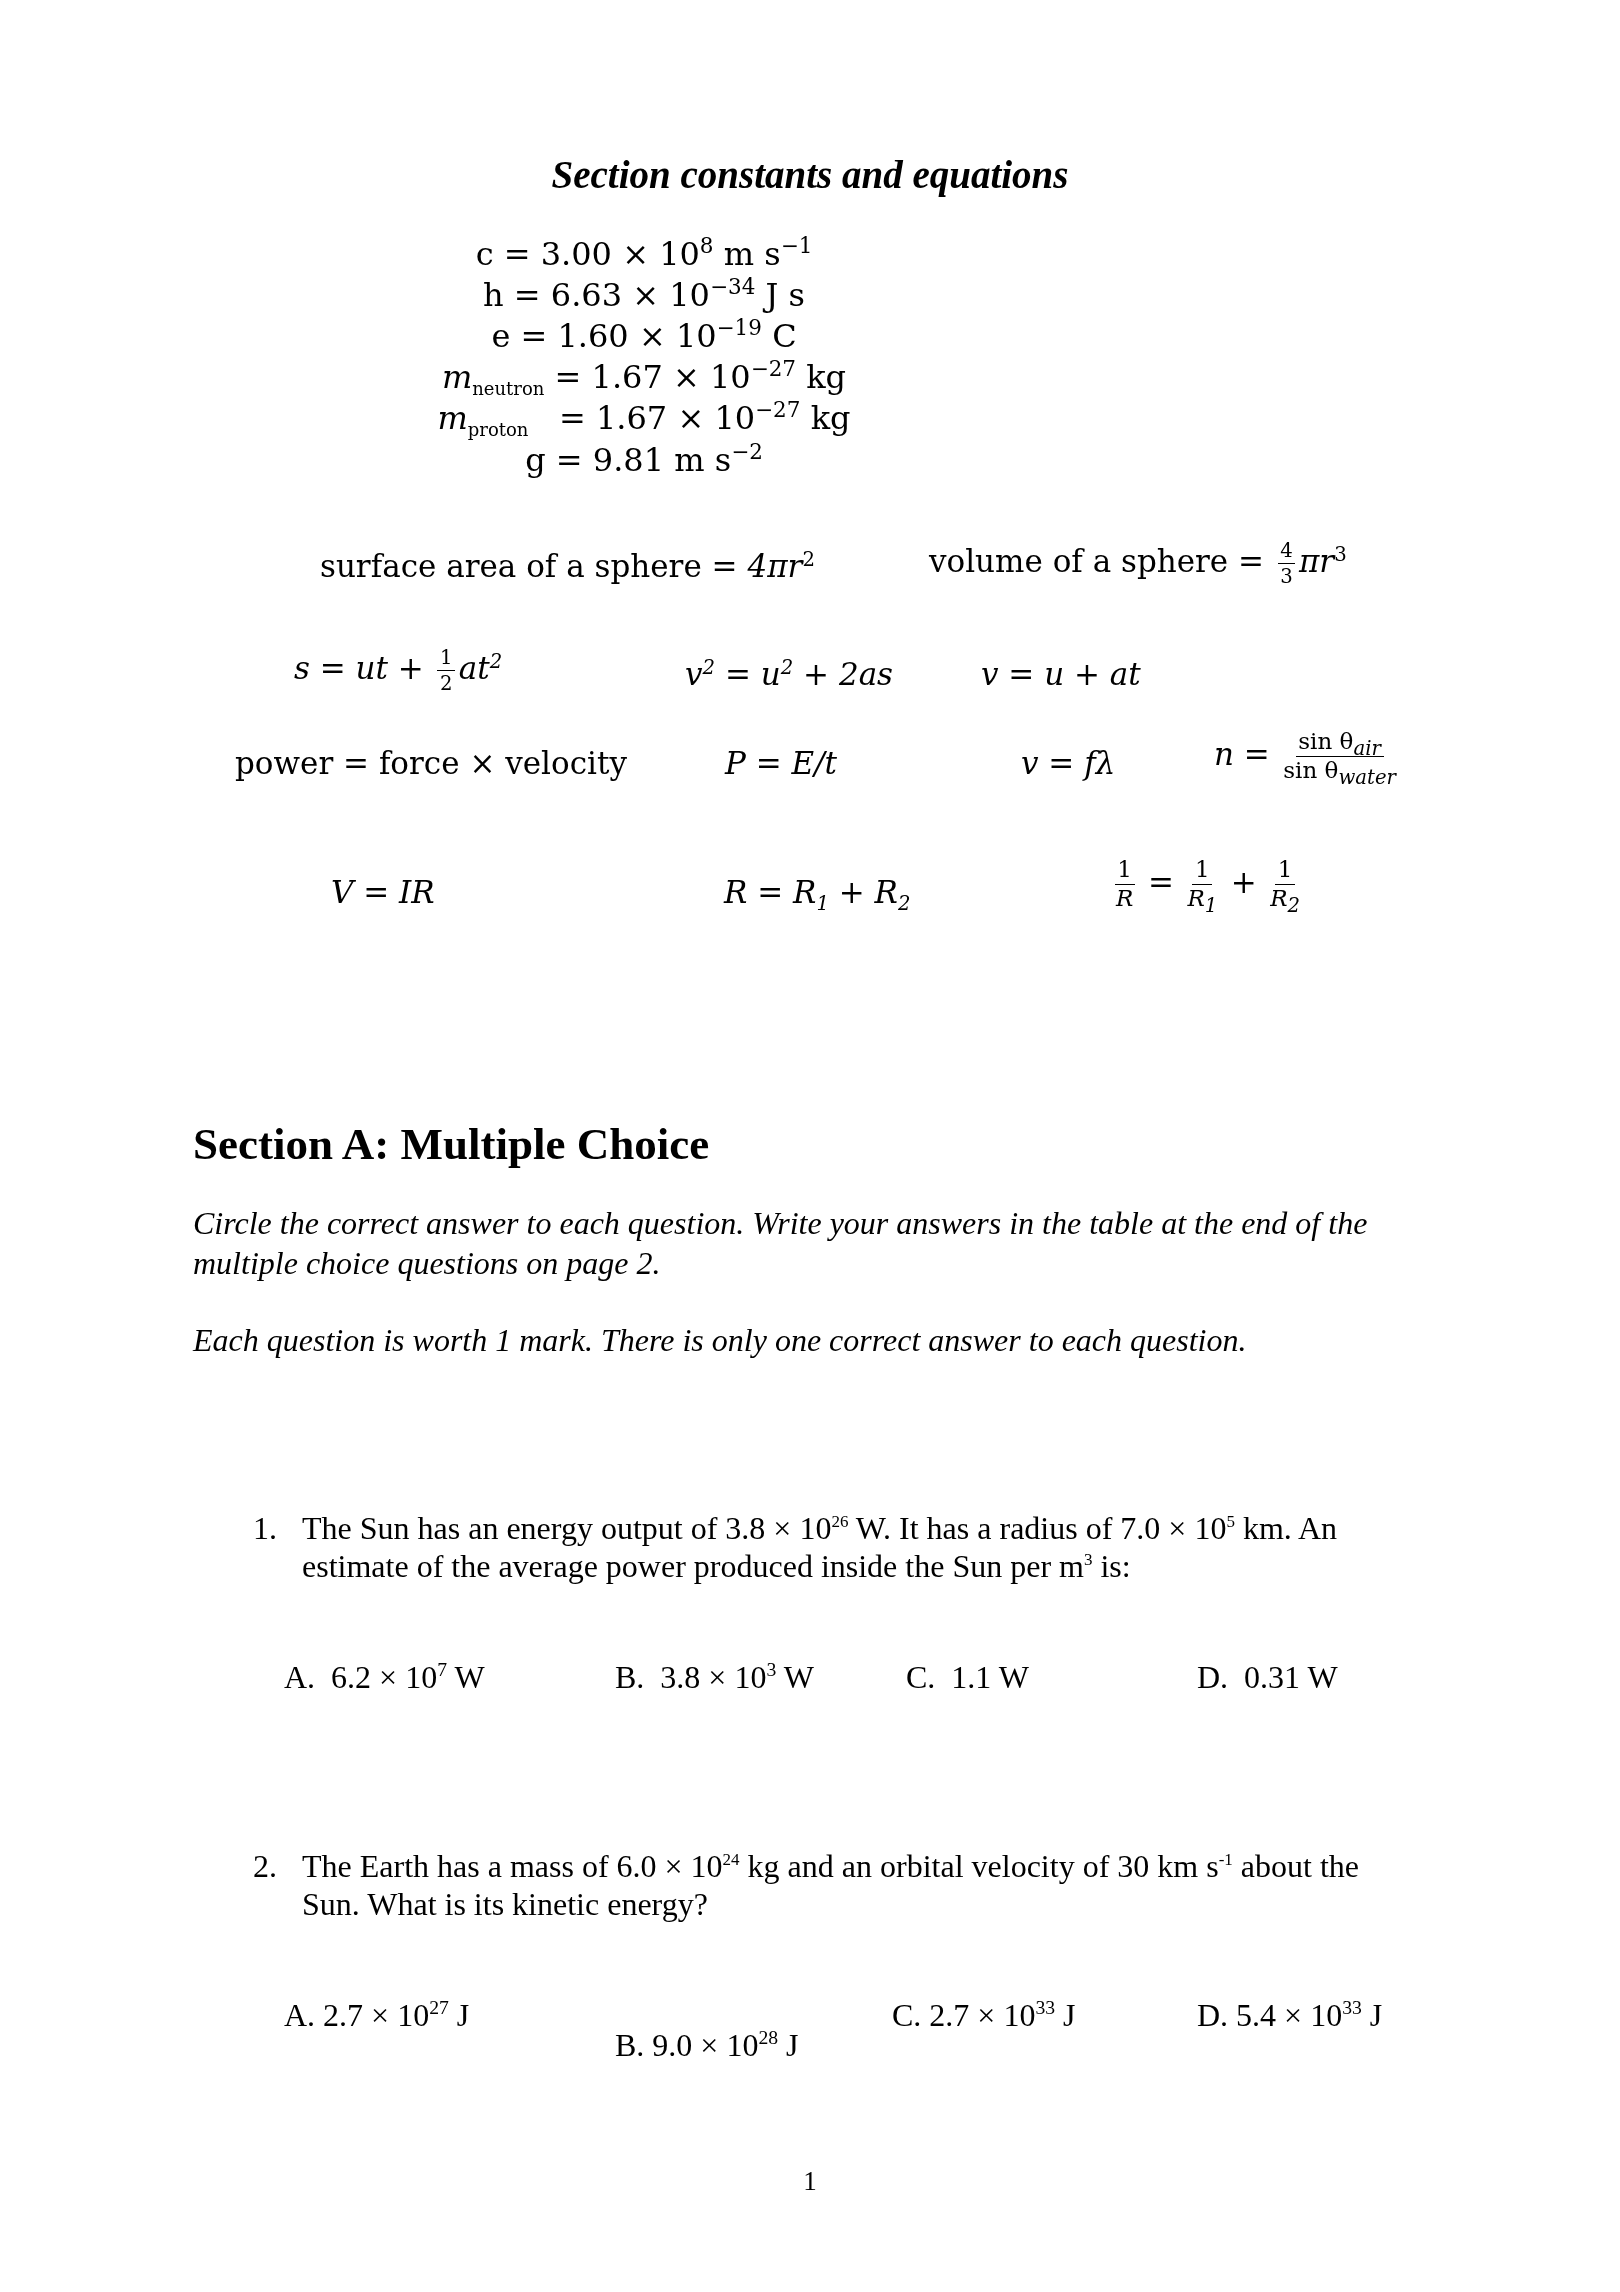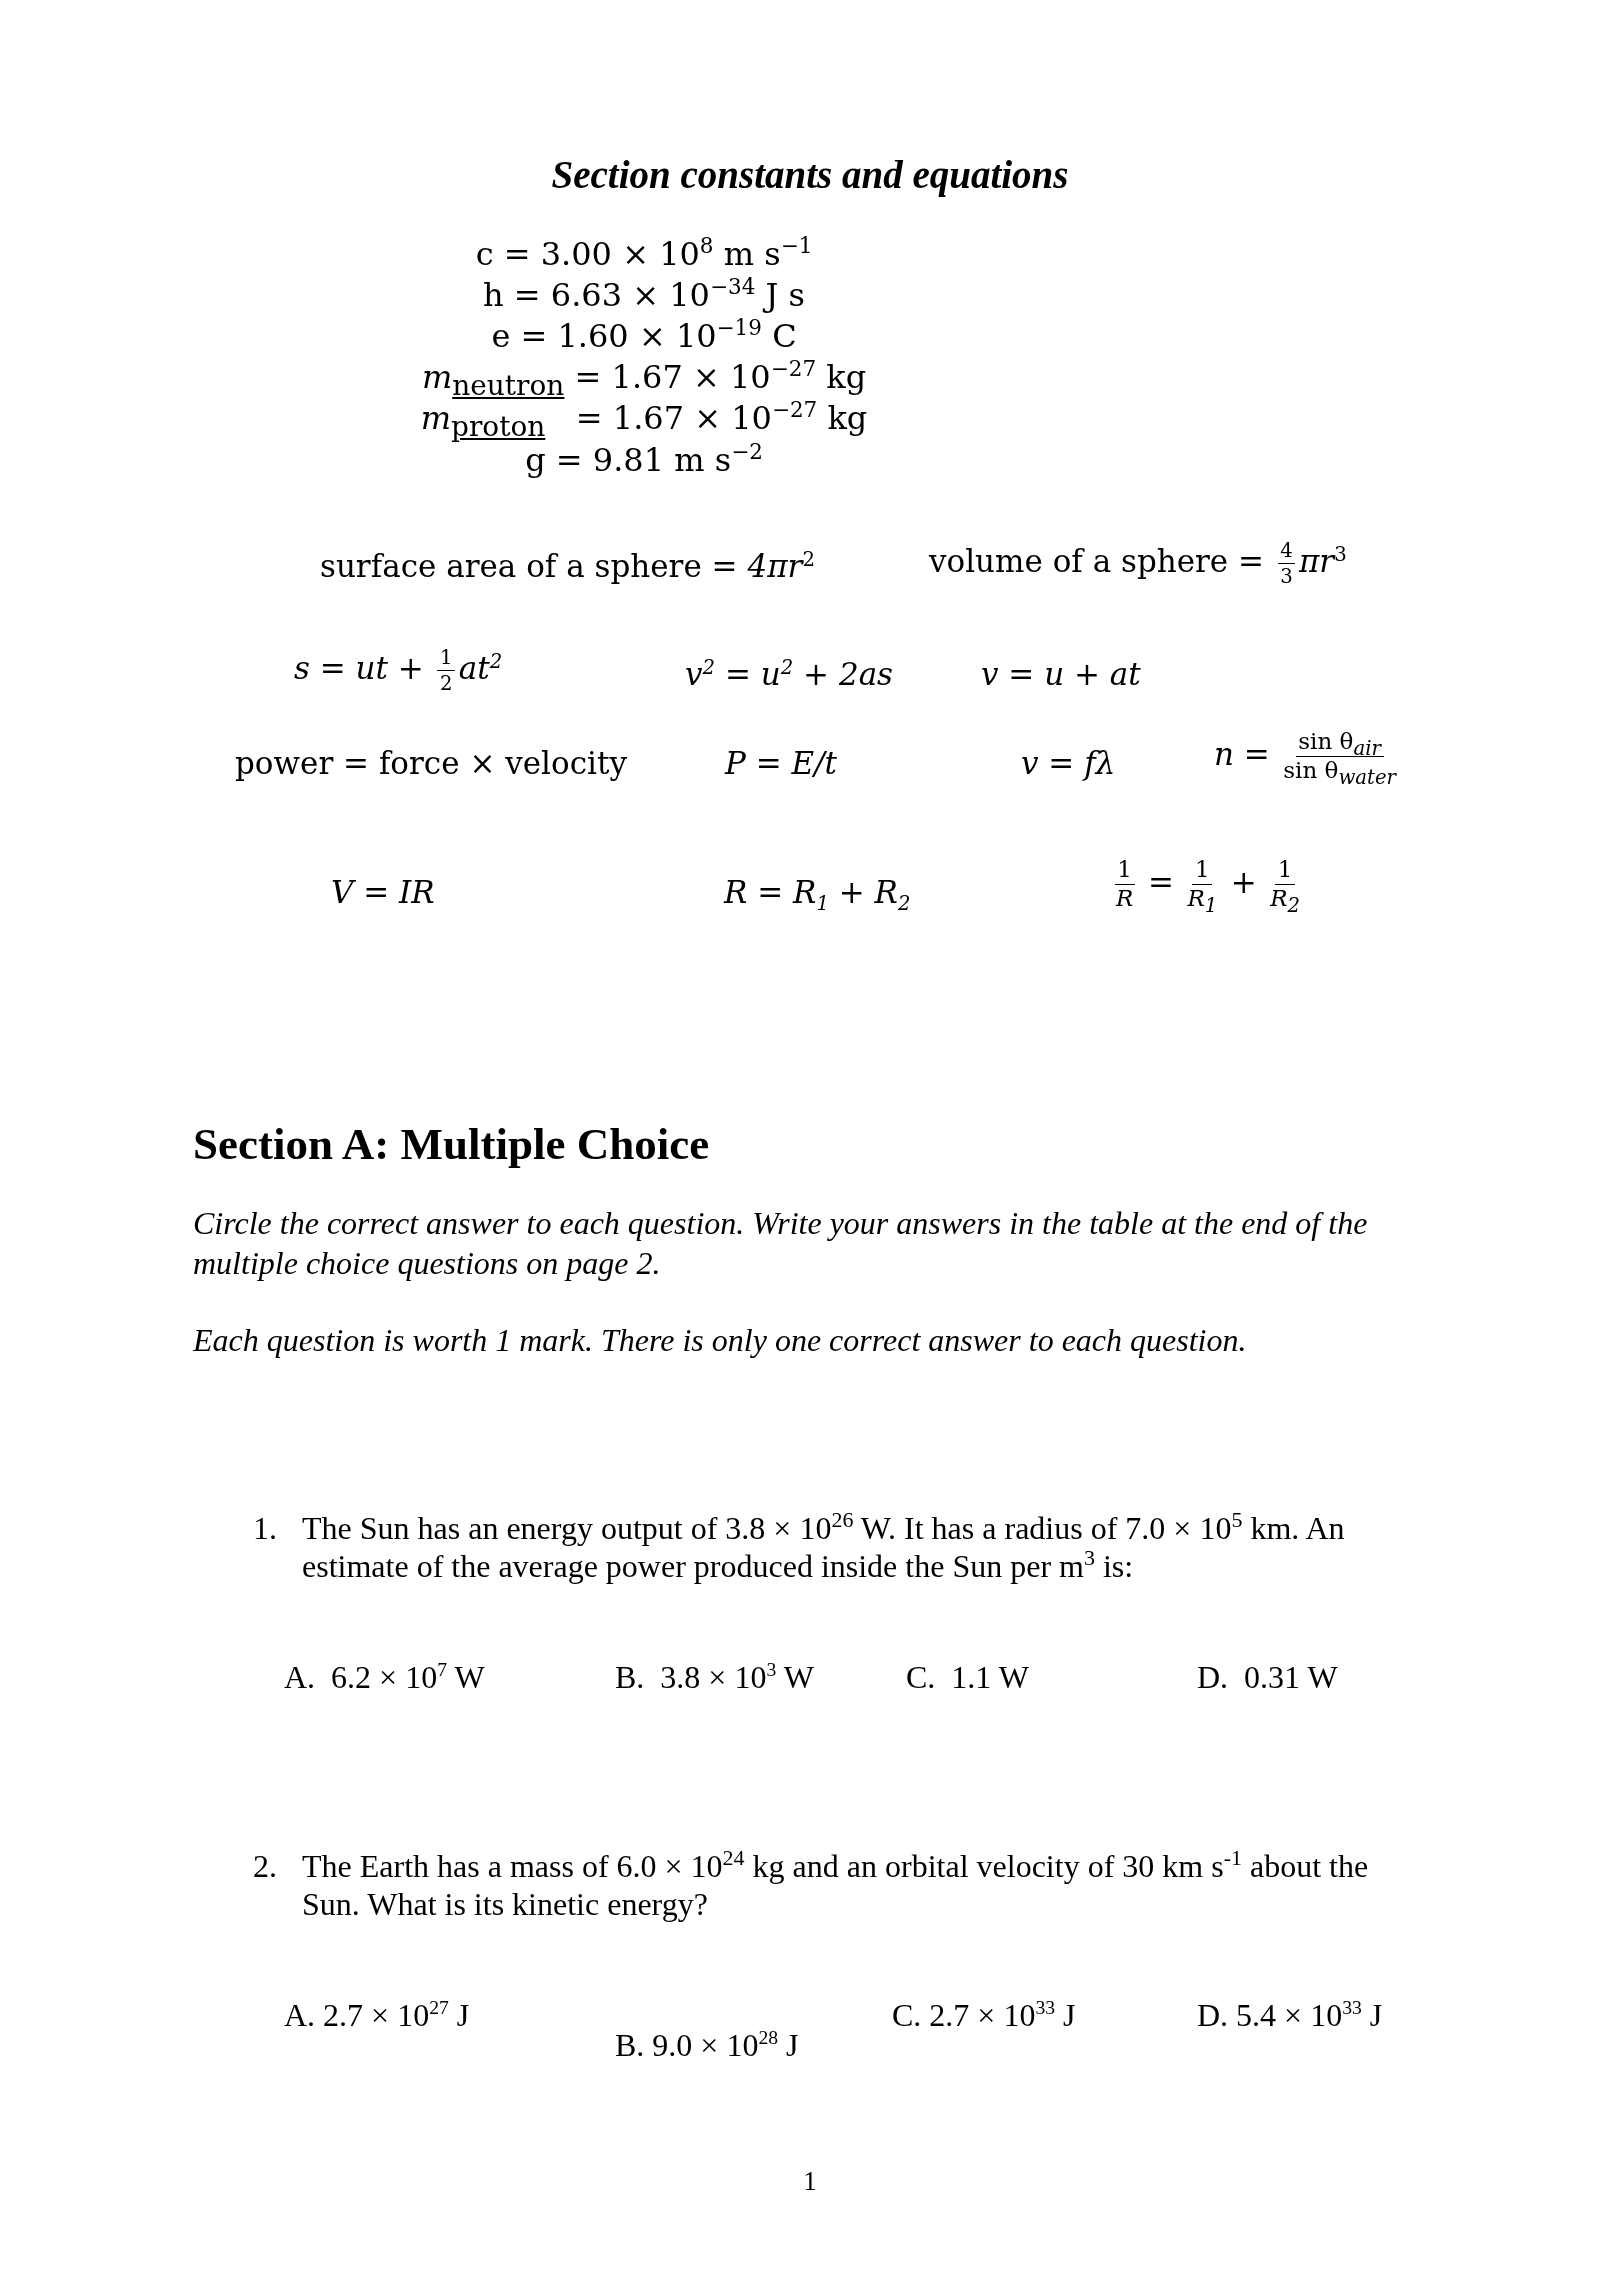--- a/index.html
+++ b/index.html
@@ -5,33 +5,33 @@
   html, body { margin: 0; padding: 0; background: #ffffff; }
   body { width: 1620px; height: 2293px; position: relative; overflow: hidden; color: #000; }
   .abs { position: absolute; white-space: nowrap; }
   .serif { font-family: "Liberation Serif", "DejaVu Serif", serif; }
   .math { font-family: "DejaVu Serif", "Liberation Serif", serif; }
   .mi { font-style: italic; }
   sup, sub { line-height: 0; }
   .title { left: 0; width: 1620px; text-align: center; top: 152px; font-size: 39px; font-weight: bold; font-style: italic; }
   .const { left: 0; width: 1288px; text-align: center; font-size: 32px; }
   .const sup { font-size: 21.5px; }
-  .const sub { font-size: 28px; text-decoration: underline; }
+  .const sub { font-size: 18px; }
   .eq { font-size: 31px; }
   .eq sup { font-size: 19.7px; }
   .eq sub { font-size: 19.7px; }
   .frac { display: inline-flex; flex-direction: column; align-items: center; vertical-align: middle; margin: 0 3.6px; line-height: 1; }
   .frac .num { border-bottom: 1.8px solid #000; padding: 0 2.7px 2.7px; }
   .frac .den { padding-top: 2.7px; }
   .frac.small { font-size: 19.7px; }
   .frac.mid { font-size: 23px; }
   .heading { left: 193px; top: 1118px; font-size: 45px; font-weight: bold; }
   .instr { left: 193px; font-size: 32px; font-style: italic; }
   .q { font-size: 32px; }
-  .q sup { font-size: 22px; }
+  .q sup { font-size: 17px; }
   .qnum { font-size: 32px; }
   .opt { font-size: 32px; }
   .opt sup { font-size: 19.7px; }
   .pagenum { left: 0; width: 1620px; text-align: center; top: 2166px; font-size: 27px; }
 </style>
 </head>
 <body>
 
 <div class="abs serif title">Section constants and equations</div>
 

